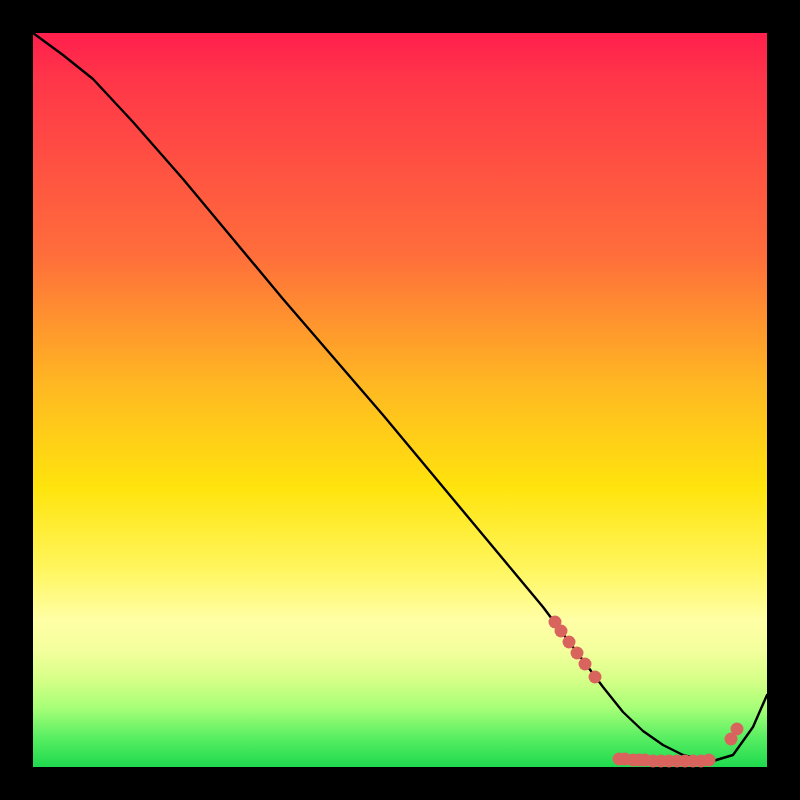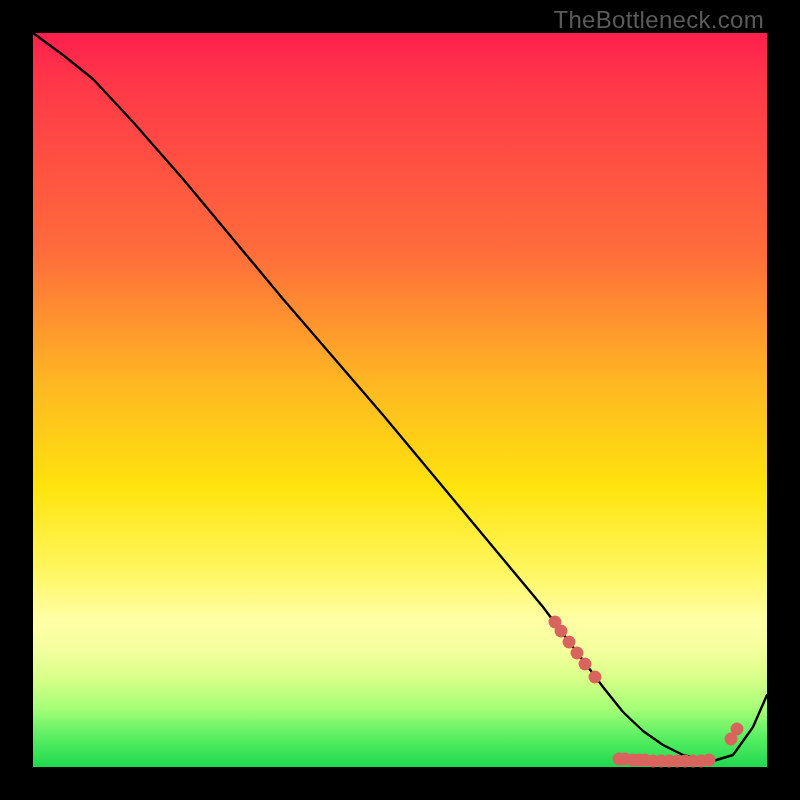--- a/index.html
+++ b/index.html
@@ -57,21 +57,20 @@
     width: 734px;
     height: 734px;
     overflow: visible;
   }
 </style>
 </head>
 <body>
 
 <div class="frame">
 
-  <div class="watermark">TheBottleneck.com</div>
 
   <div class="plot-area">
     <svg class="curve" viewBox="0 0 734 734" preserveAspectRatio="none">
       <path id="curve-path" fill="none" stroke="#000" stroke-width="2.4" stroke-linecap="round" stroke-linejoin="round" d="M0 0 L30 22 L60 46 L100 89 L150 146 L200 206 L250 266 L300 324 L350 382 L400 442 L450 502 L480 538 L510 574 L540 614 L555 634 L570 654 L590 679 L610 698 L630 712 L650 722 L665 726 L680 728 L700 722 L720 694 L734 662"></path>
       <g id="markers">
           <circle cx="522" cy="589" r="6.5" fill="#d9645e"></circle>
           <circle cx="528" cy="598" r="6.5" fill="#d9645e"></circle>
           <circle cx="536" cy="609" r="6.5" fill="#d9645e"></circle>
           <circle cx="544" cy="620" r="6.5" fill="#d9645e"></circle>
           <circle cx="552" cy="631" r="6.5" fill="#d9645e"></circle>

